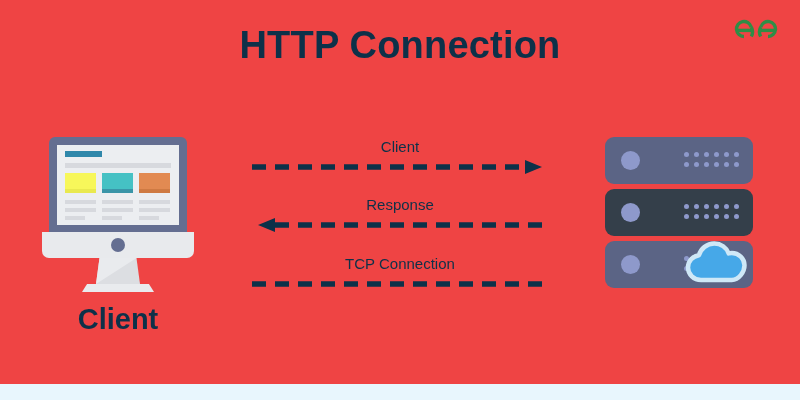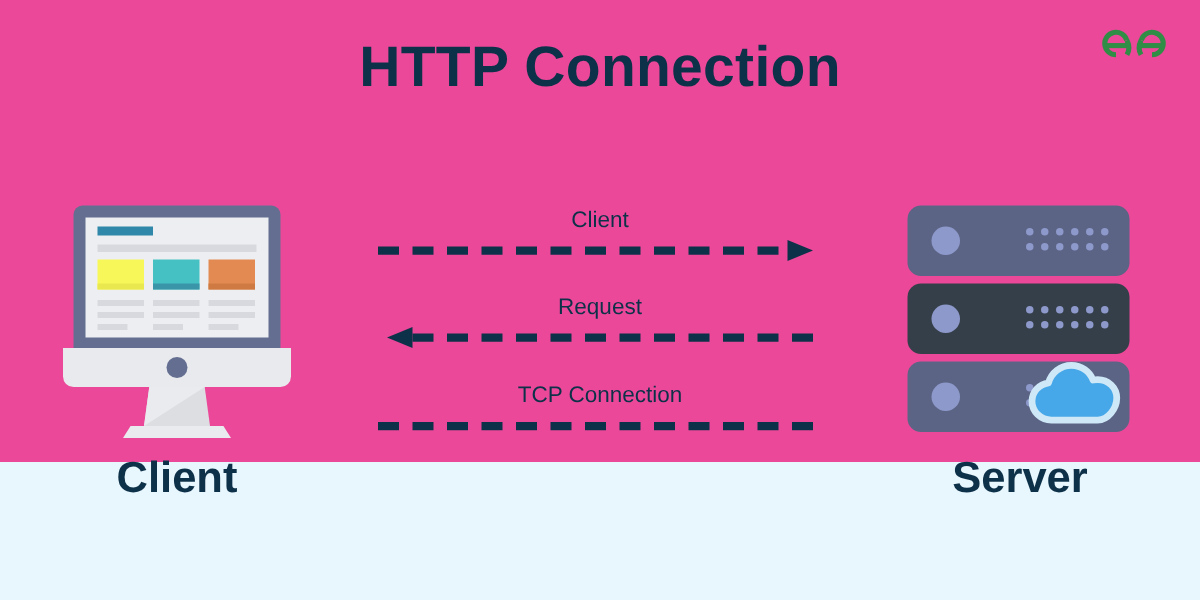--- a/index.html
+++ b/index.html
@@ -9,22 +9,22 @@
   body {
     width: 800px;
     height: 400px;
     background: #e8f6fd;
     font-family: "Liberation Sans", sans-serif;
     overflow: hidden;
   }
   #canvas {
     position: relative;
     width: 800px;
-    height: 308px;
-    background: #ec4899;
+    height: 384px;
+    background: #ef4444;
   }
 
   
   #logo {
     position: absolute;
     top: 14px;
     right: 18px;
     width: 52px;
     height: 34px;
   }
@@ -355,34 +355,33 @@
     <div class="flow-label">Client</div>
     <div class="flow-line">
       <svg width="300" height="14" viewBox="0 0 300 14">
         <line x1="2" y1="7" x2="275" y2="7" stroke="#0d3149" stroke-width="5.5" stroke-dasharray="14 9"></line>
         <path d="M275 0 L292 7 L275 14 Z" fill="#0d3149"></path>
       </svg>
     </div>
   </div>
 
   <div class="flow" id="flow-response">
-    <div class="flow-label">Request</div>
+    <div class="flow-label">Response</div>
     <div class="flow-line">
       <svg width="300" height="14" viewBox="0 0 300 14">
         <line x1="25" y1="7" x2="298" y2="7" stroke="#0d3149" stroke-width="5.5" stroke-dasharray="14 9"></line>
         <path d="M25 0 L8 7 L25 14 Z" fill="#0d3149"></path>
       </svg>
     </div>
   </div>
 
   <div class="flow" id="flow-tcp">
     <div class="flow-label">TCP Connection</div>
     <div class="flow-line">
       <svg width="300" height="14" viewBox="0 0 300 14">
         <line x1="2" y1="7" x2="292" y2="7" stroke="#0d3149" stroke-width="5.5" stroke-dasharray="14 9"></line>
       </svg>
     </div>
   </div>
 
   <div class="endpoint-label" id="client-label">Client</div>
-  <div class="endpoint-label" id="server-label">Server</div>
 
 </div>
 
 </body></html>

